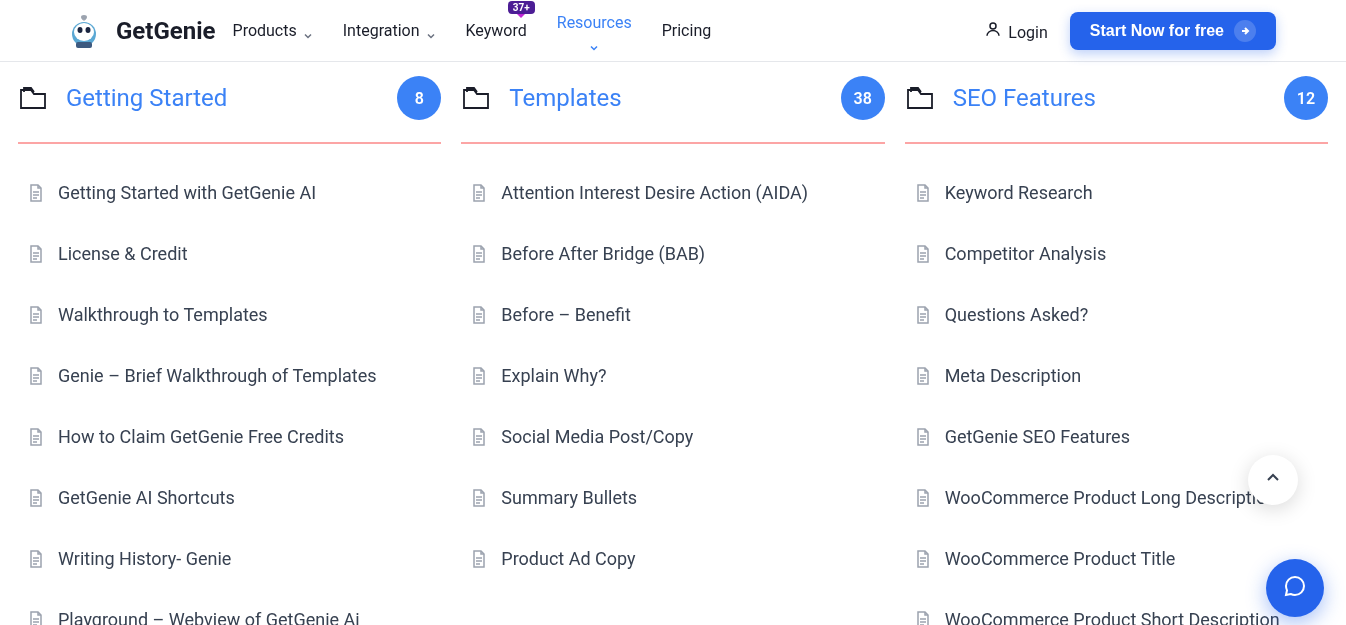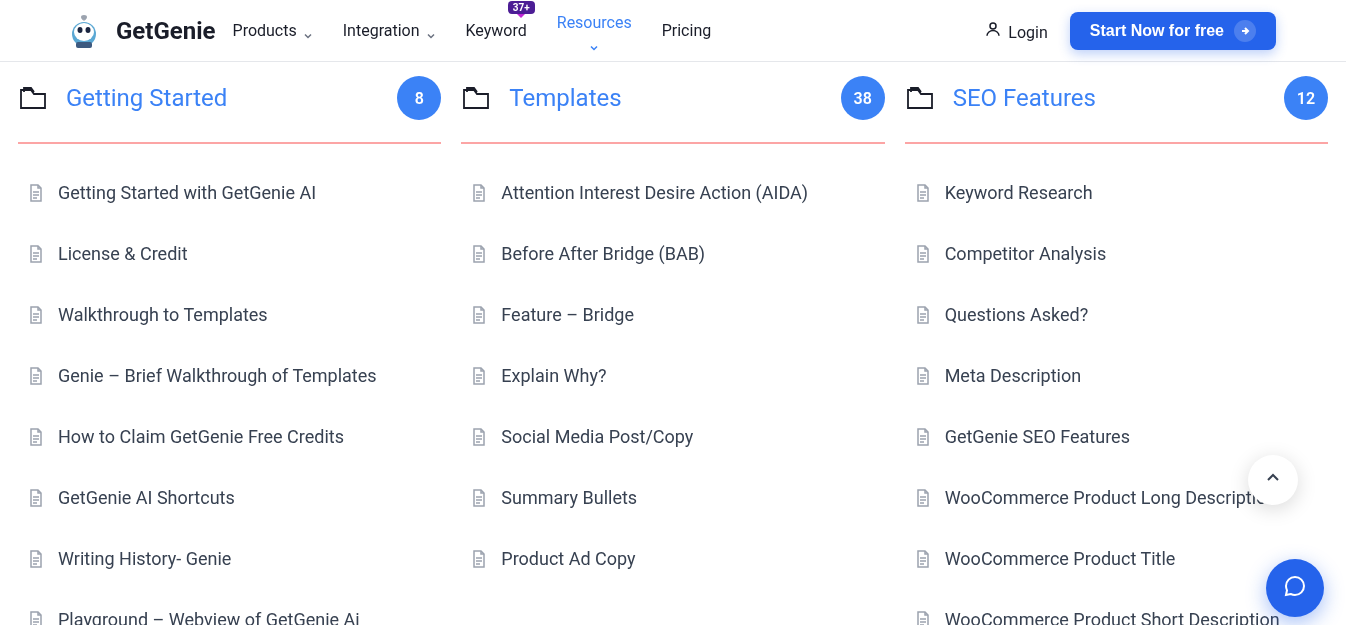--- a/index.html
+++ b/index.html
@@ -211,21 +211,21 @@
               <path d="M5 8h6M5 11h6M5 14h4"></path>
             </svg></span>
           <span class="doc-label">Before After Bridge (BAB)</span>
         </div>
         <div class="doc-item">
           <span class="doc-icon"><svg viewBox="0 0 16 18" fill="none" stroke-width="1.5">
               <path d="M3 1h7l3 3v13H3z"></path>
               <path d="M10 1v3h3"></path>
               <path d="M5 8h6M5 11h6M5 14h4"></path>
             </svg></span>
-          <span class="doc-label">Feature – Bridge</span>
+          <span class="doc-label">Before – Benefit</span>
         </div>
         <div class="doc-item">
           <span class="doc-icon"><svg viewBox="0 0 16 18" fill="none" stroke-width="1.5">
               <path d="M3 1h7l3 3v13H3z"></path>
               <path d="M10 1v3h3"></path>
               <path d="M5 8h6M5 11h6M5 14h4"></path>
             </svg></span>
           <span class="doc-label">Explain Why?</span>
         </div>
         <div class="doc-item">

